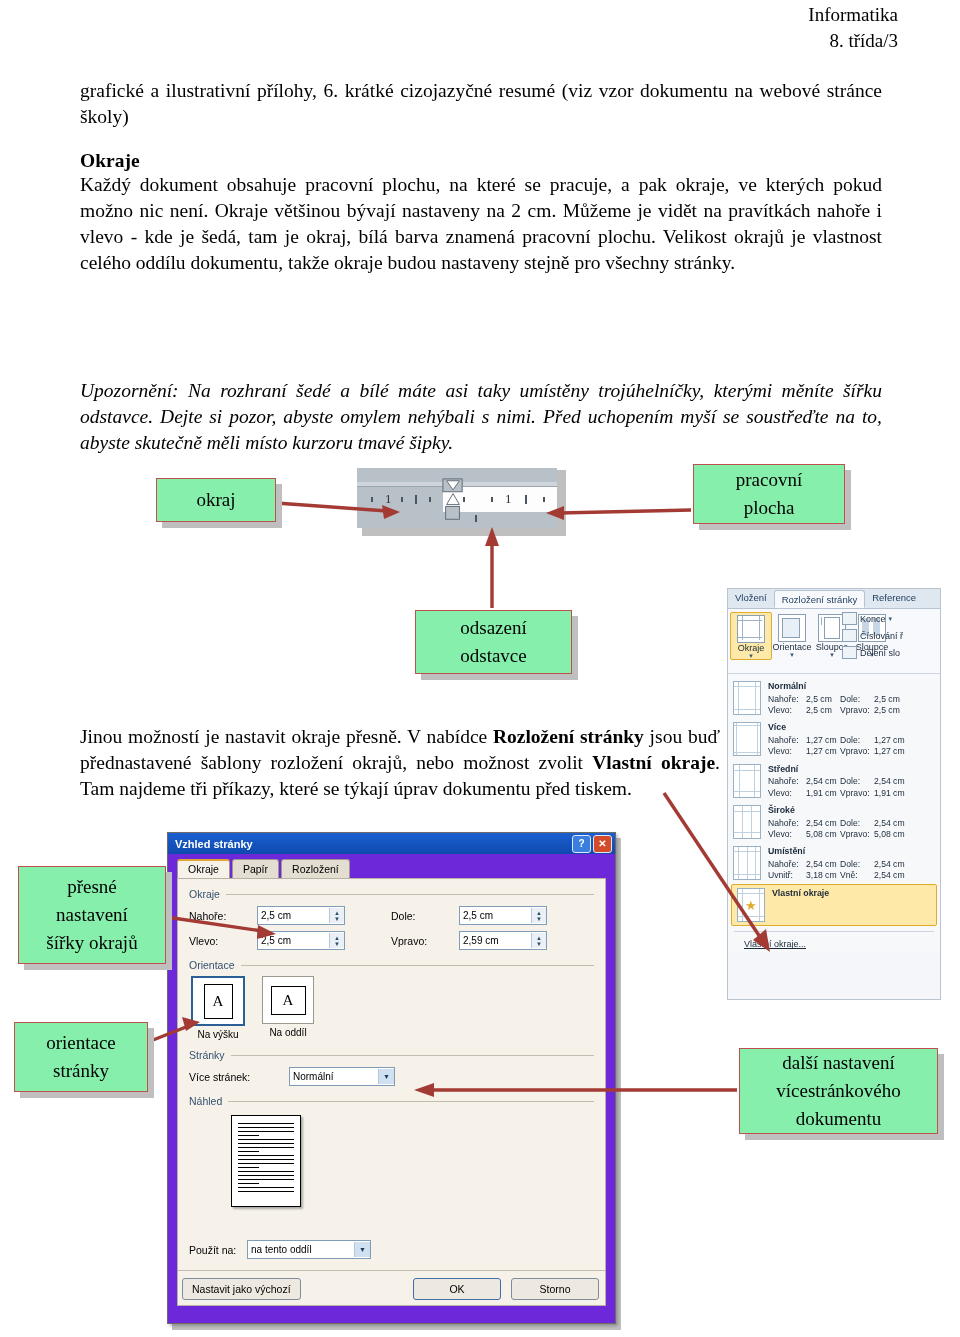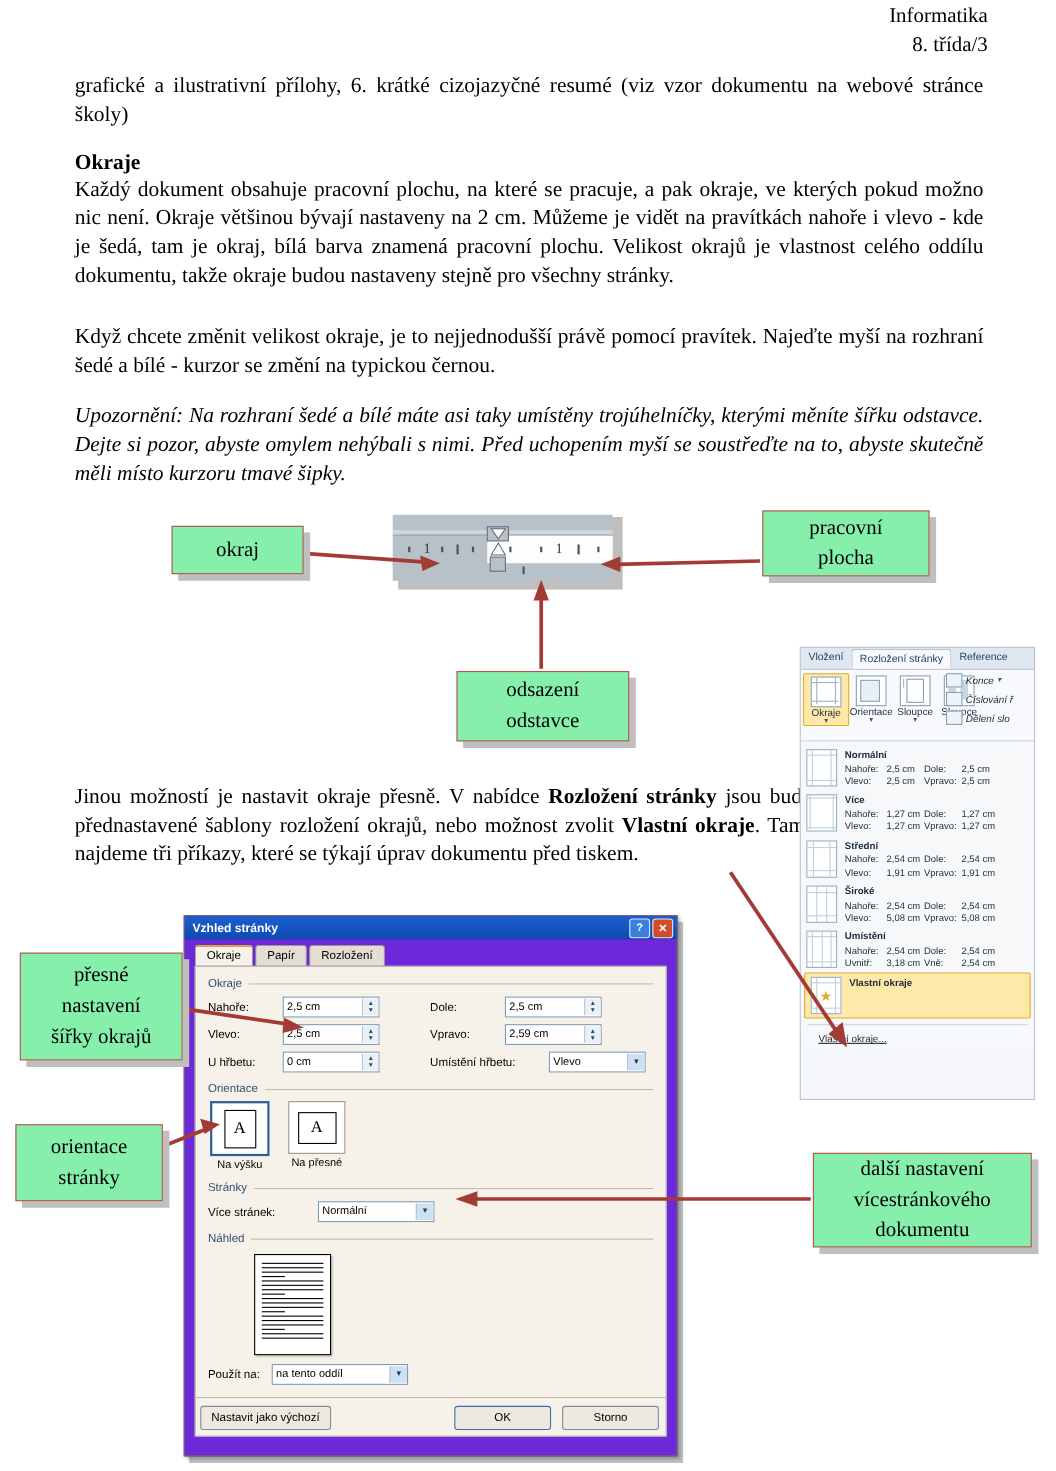--- a/index.html
+++ b/index.html
@@ -10,21 +10,21 @@
   .page{position:absolute;left:0;top:0;width:960px;height:1337px;}
 
   
   .doc-header{position:absolute;right:62px;top:2px;text-align:right;
     font-size:19px;line-height:1.35;}
   .doc-header div{white-space:nowrap;}
 
   
   .body-text{position:absolute;left:64px;width:834px;font-size:19.5px;
     line-height:1.33;text-align:justify;}
-  .body-text p{margin:4px;}
+  .body-text p{margin:16px;}
   .b{font-weight:bold;}
   .para-italic{font-style:italic;}
 
   
   .callout{position:absolute;background:#86efac;border:1.6px solid #c0504d;
     box-shadow:6px 6px 0 0 #bfbfbf;
     display:flex;align-items:center;justify-content:center;text-align:center;
     font-size:19px;line-height:1.25;color:#000;z-index:6;}
   .callout span{display:block;padding:2px 6px;}
 
@@ -54,21 +54,21 @@
   .rb-tab.active{background:#f7f9fc;border:1px solid #b7c3d1;border-bottom:1px solid #f7f9fc;
     border-radius:3px 3px 0 0;margin-top:1px;}
   .rb-body{position:relative;height:64px;border-bottom:1px solid #ccd5e0;background:#f7f9fc;}
   .rb-grp{display:flex;align-items:flex-start;padding:3px 2px 0 2px;}
   .rb-btn{width:40px;text-align:center;font-size:9px;line-height:1.05;}
   .rb-btn.sel{background:#ffe9a8;border:1px solid #e0ac2b;border-radius:2px;}
   .rb-ico{width:26px;height:26px;margin:2px auto 1px auto;border:1px solid #8ba0b6;
     background:#fff;position:relative;}
   .rb-ico i{position:absolute;background:#9fb3c8;display:block;}
   .rb-caret{font-size:7px;line-height:6px;color:#3a5878;}
-  .rb-small{position:absolute;right:2px;top:3px;width:78px;font-style:italic;}
+  .rb-small{position:absolute;right:20px;top:3px;width:78px;}
   .rb-srow{display:flex;align-items:center;gap:3px;margin-bottom:4px;font-size:9px;white-space:nowrap;}
   .rb-sico{width:13px;height:11px;border:1px solid #8ba0b6;background:#eef3f8;flex:none;}
 
   .mlist{padding:4px 0 0 0;background:#f7f8fa;}
   .mitem{display:flex;gap:7px;padding:3px 4px 3px 5px;}
   .mitem.sel{background:#ffe9a8;border:1px solid #e0ac2b;border-radius:2px;margin:0 3px;}
   .mthumb{width:26px;height:32px;border:1px solid #9ab0c4;background:#fff;position:relative;flex:none;}
   .mthumb i{position:absolute;background:#bfd0de;}
   .mtxt{font-size:8.6px;line-height:1.32;}
   .mtitle{font-weight:bold;font-size:8.8px;margin-bottom:1px;}
@@ -150,23 +150,20 @@
   </div>
 
   <div class="body-text" style="top:132px;">
     <p class="b">Okraje</p>
   </div>
 
   <div class="body-text" style="top:156px;">
     <p>Každý dokument obsahuje pracovní plochu, na které se pracuje, a pak okraje, ve kterých pokud možno nic není. Okraje většinou bývají nastaveny na 2 cm. Můžeme je vidět na pravítkách nahoře i vlevo - kde je šedá, tam je okraj, bílá barva znamená pracovní plochu. Velikost okrajů je vlastnost celého oddílu dokumentu, takže okraje budou nastaveny stejně pro všechny stránky.</p>
   </div>
 
-  <div class="body-text" style="top:290px;">
-    <p>Když chcete změnit velikost okraje, je to nejjednodušší právě pomocí pravítek. Najeďte myší na rozhraní šedé a bílé - kurzor se změní na typickou černou.</p>
-  </div>
 
   <div class="body-text para-italic" style="top:362px;">
     <p>Upozornění: Na rozhraní šedé a bílé máte asi taky umístěny trojúhelníčky, kterými měníte šířku odstavce. Dejte si pozor, abyste omylem nehýbali s nimi. Před uchopením myší se soustřeďte na to, abyste skutečně měli místo kurzoru tmavé šipky.</p>
   </div>
 
   <div class="body-text" style="top:708px;width:672px;">
     <p><span>Jinou možností je nastavit okraje přesně. V nabídce </span><span class="b">Rozložení stránky</span><span> jsou buď přednastavené šablony rozložení okrajů, nebo možnost zvolit </span><span class="b">Vlastní okraje</span><span>. Tam najdeme tři příkazy, které se týkají úprav dokumentu před tiskem.</span></p>
   </div>
 
   <div class="shadowbox" style="left:362px;top:470px;width:204px;height:66px;"></div>
@@ -497,52 +494,39 @@
             <span class="ar">▲<br>▼</span>
           </span>
           <span class="gap"></span>
           <span class="flabel">Vpravo:</span>
           <span class="spin">
             <span class="v">2,59 cm</span>
             <span class="ar">▲<br>▼</span>
           </span>
         </div>
 
-        <div class="frow">
-          <span class="flabel">U hřbetu:</span>
-          <span class="spin">
-            <span class="v">0 cm</span>
-            <span class="ar">▲<br>▼</span>
-          </span>
-          <span class="gap"></span>
-          <span class="flabel2">Umístění hřbetu:</span>
-          <span class="combo" style="width:86px;">
-            <span class="v">Vlevo</span>
-            <span class="ar">▼</span>
-          </span>
-        </div>
       </div>
 
       <div class="grp">
         <div class="grp-title">
           <span>Orientace</span>
           <span class="ln"></span>
         </div>
         <div class="orient">
           <div class="ocell sel">
             <div class="obox">
                 <div class="opage">A</div>
               </div>
             <div class="olabel">Na výšku</div>
           </div>
           <div class="ocell">
             <div class="obox">
                 <div class="opage land">A</div>
               </div>
-            <div class="olabel">Na přesné</div>
+            <div class="olabel">Na oddíl</div>
           </div>
         </div>
       </div>
 
       <div class="grp">
         <div class="grp-title">
           <span>Stránky</span>
           <span class="ln"></span>
         </div>
         <div class="frow">

